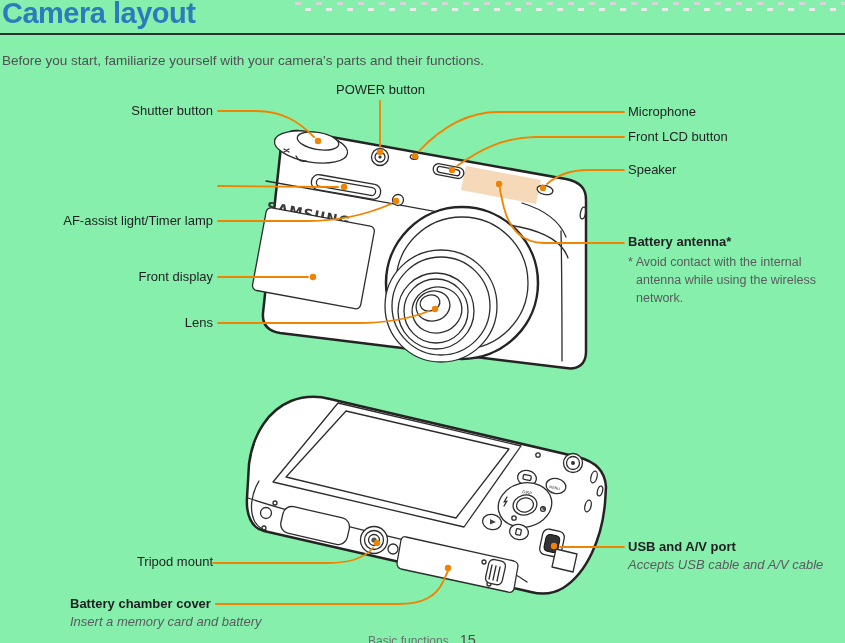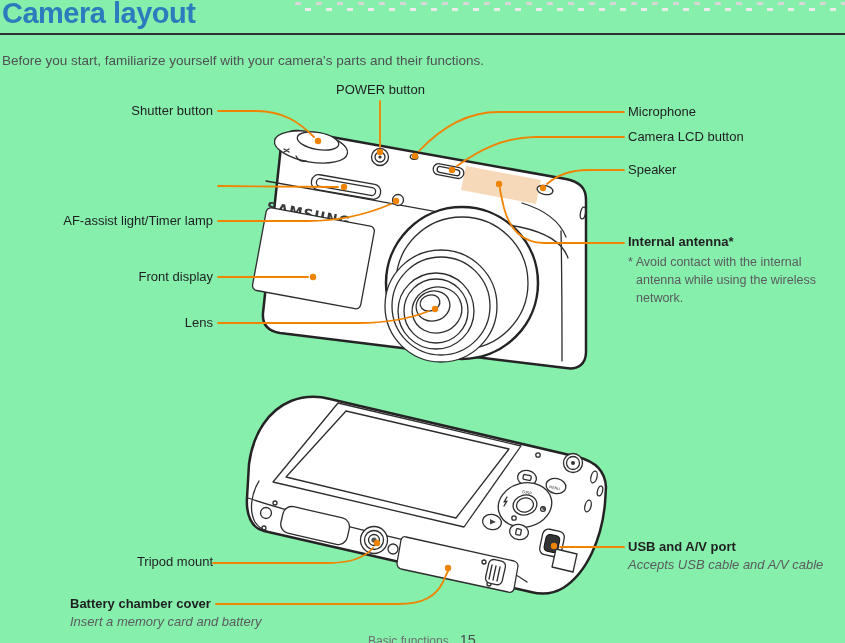--- a/index.html
+++ b/index.html
@@ -243,23 +243,23 @@
   </svg>
 
   <div class="labels">
     <div class="lbl power-lbl" style="top:82px">POWER button</div>
     <div class="lbl lbl-left" style="top:103px">Shutter button</div>
     <div class="lbl lbl-left" style="top:213px">AF-assist light/Timer lamp</div>
     <div class="lbl lbl-left" style="top:315px">Lens</div>
     <div class="lbl lbl-left" style="top:269px">Front display</div>
 
     <div class="lbl lbl-right" style="top:104px">Microphone</div>
-    <div class="lbl lbl-right" style="top:129px">Camera LCD button</div>
+    <div class="lbl lbl-right" style="top:129px">Front LCD button</div>
     <div class="lbl lbl-right" style="top:162px">Speaker</div>
-    <div class="lbl lbl-right bold" style="top:234px">Internal antenna*</div>
+    <div class="lbl lbl-right bold" style="top:234px">Battery antenna*</div>
     <div class="note">* Avoid contact with the internal antenna while using the wireless network.</div>
 
     <div class="lbl lbl-left" style="top:554px">Tripod mount</div>
     <div class="lbl bold" style="left:70px; top:596px">Battery chamber cover</div>
     <div class="lbl desc" style="left:70px; top:614px">Insert a memory card and battery</div>
     <div class="lbl lbl-right bold" style="top:539px">USB and A/V port</div>
     <div class="lbl lbl-right desc" style="top:557px">Accepts USB cable and A/V cable</div>
   </div>
 
   <div class="footer">

